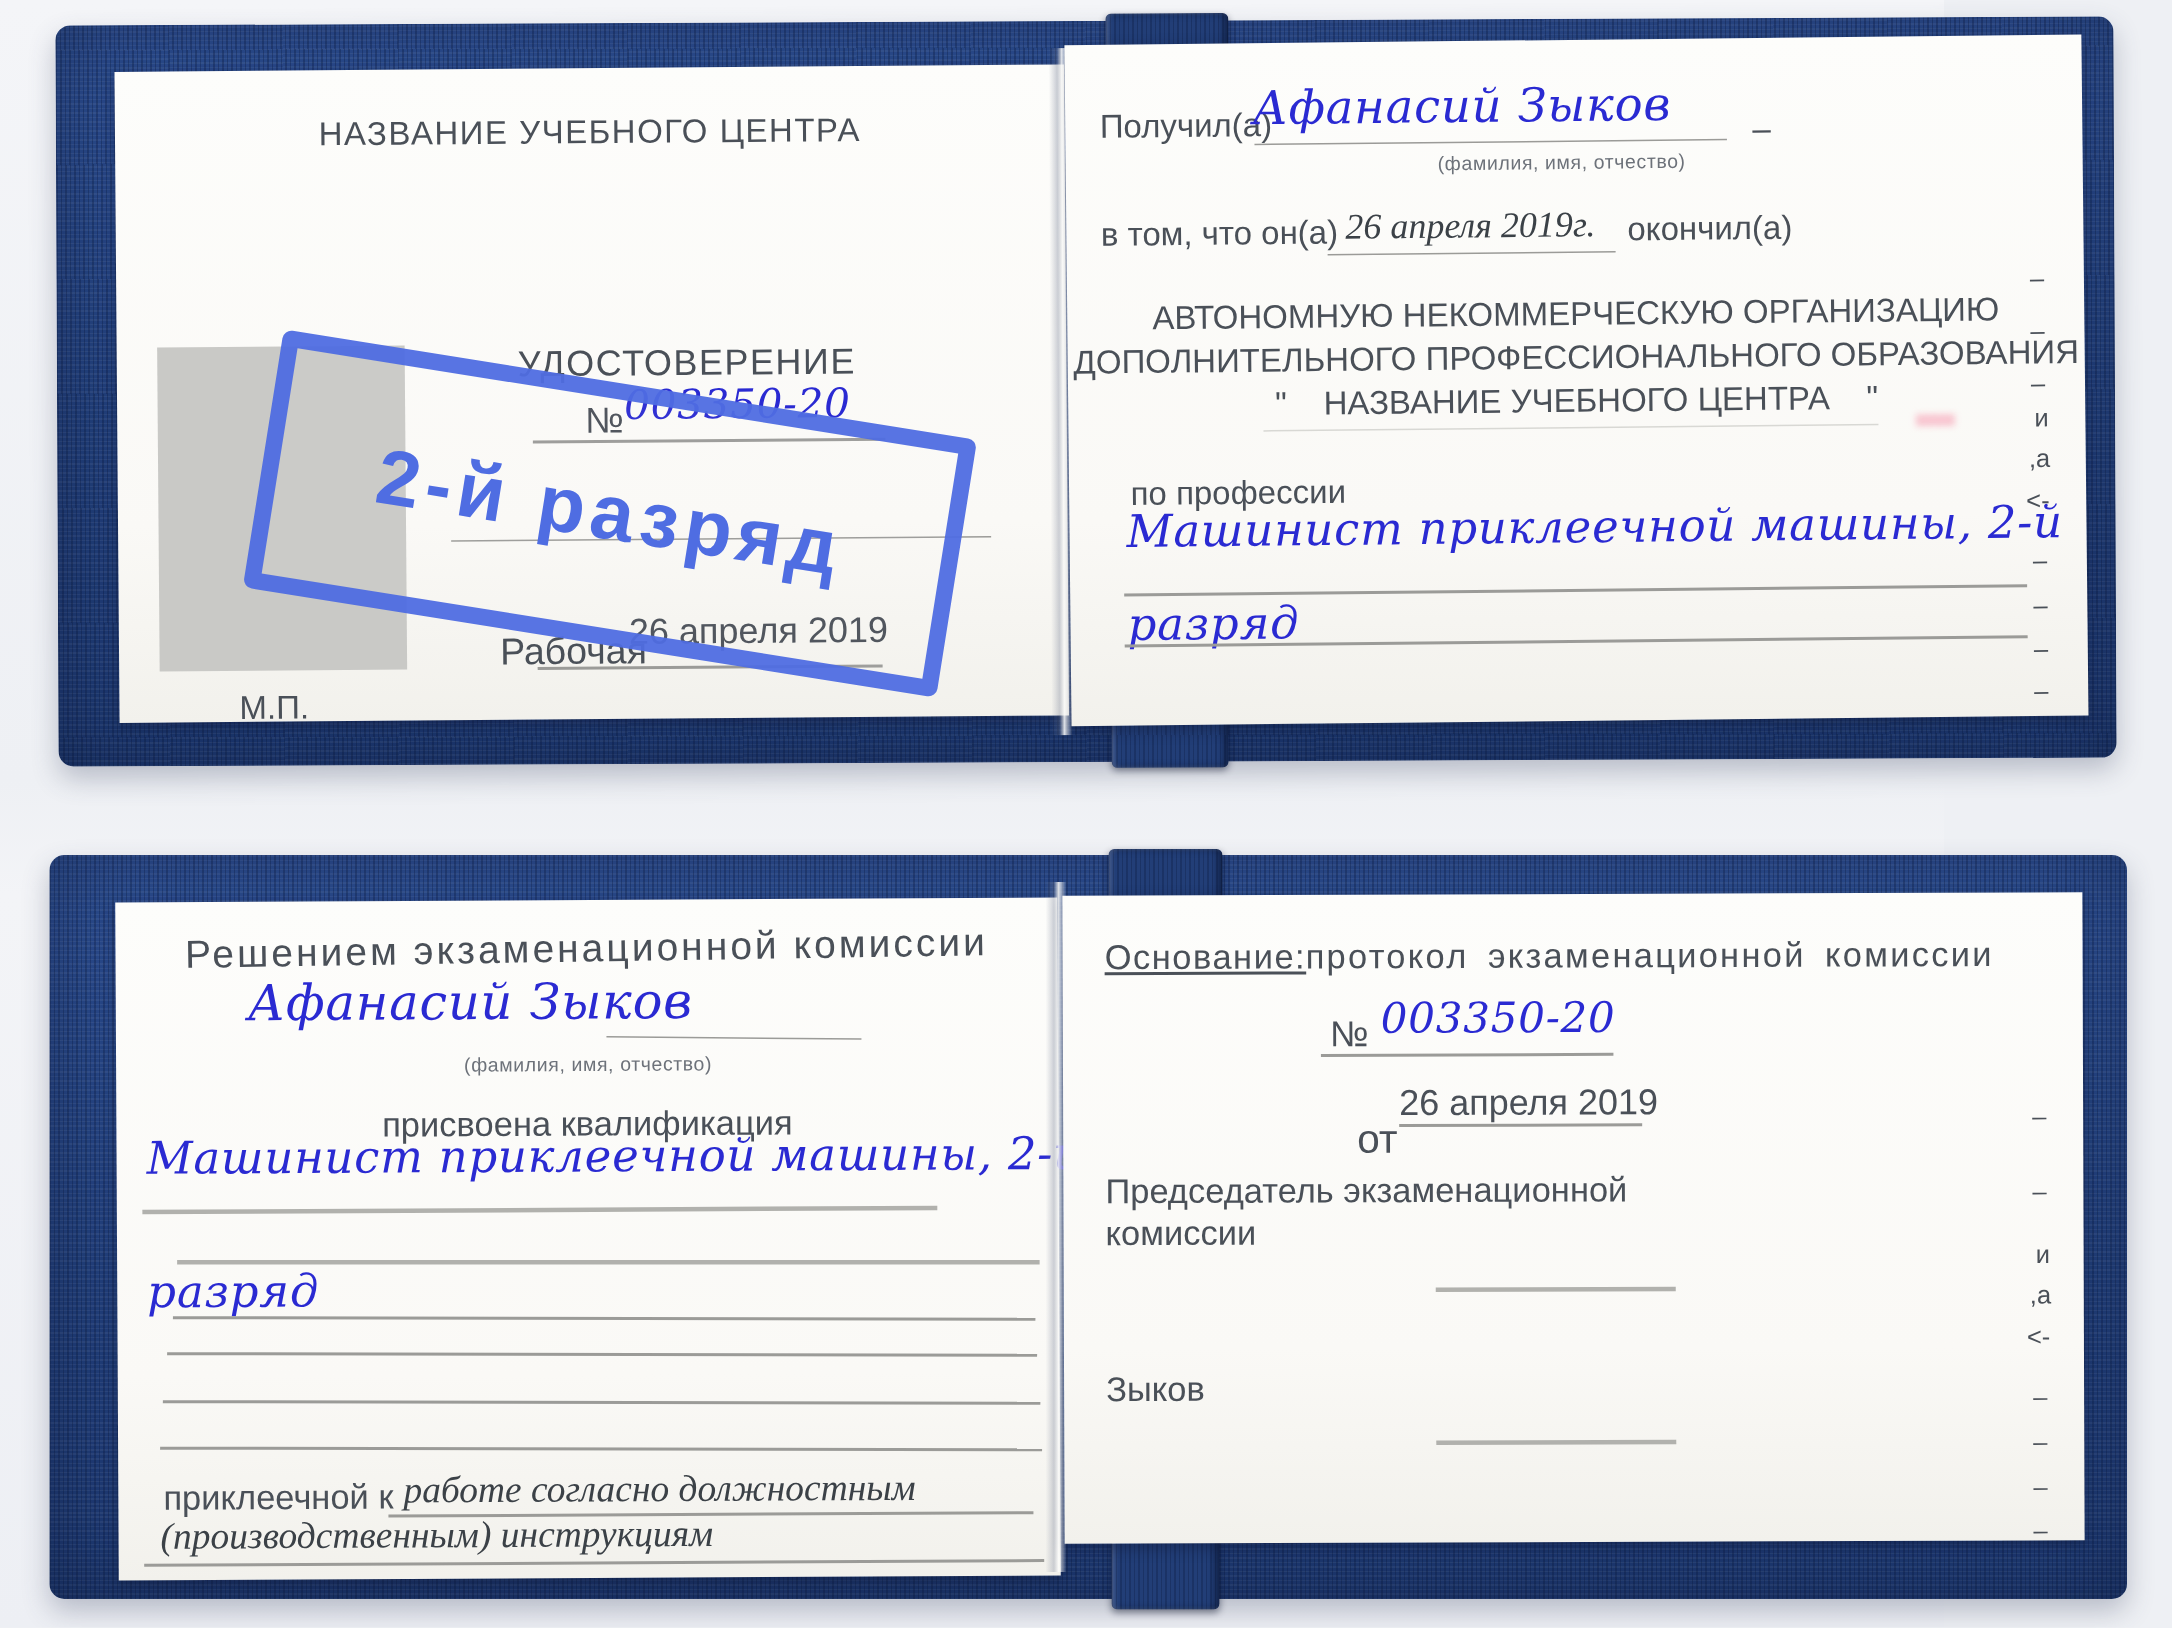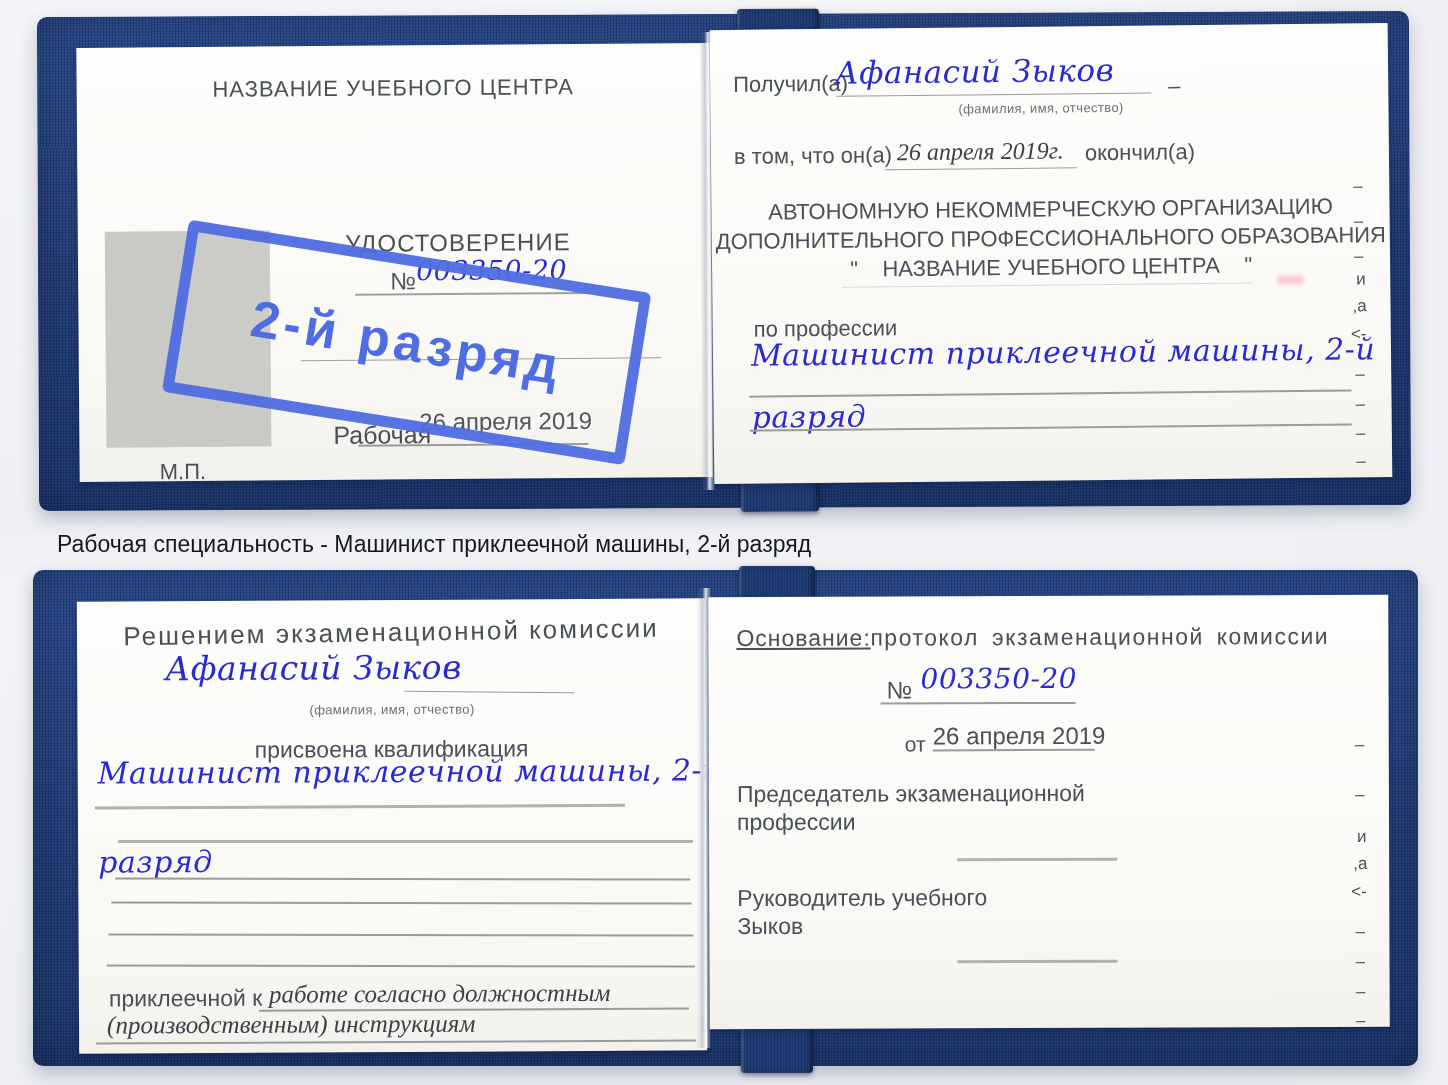--- a/index.html
+++ b/index.html
@@ -128,21 +128,20 @@
       <span class="em" style="left:638px;top:301px;">&lt;-</span>
       <span class="em" style="left:642px;top:341px;">–</span>
       <span class="em" style="left:642px;top:371px;">–</span>
       <span class="em" style="left:642px;top:400px;">–</span>
       <span class="em" style="left:642px;top:428px;">–</span>
     </div>
 
     <div class="spine"></div>
   </section>
 
-  <div class="caption">Рабочая специальность - Машинист приклеечной машины, 2-й разряд</div>
 
   <section class="book book2">
     <div class="strap s2t"></div>
     <div class="strap s2b"></div>
 
     <div class="page pageL2">
       <div class="t c" style="top:17px;font-size:26px;letter-spacing:2px;transform:rotate(-.6deg);">Решением экзаменационной комиссии</div>
       <div class="t hand" style="left:88px;top:48px;font-size:33px;">Афанасий Зыков</div>
       <i class="rule thin" style="left:327px;top:92px;width:170px;transform:rotate(.8deg);"></i>
       <div class="t hint" style="left:232px;top:102px;">(фамилия, имя, отчество)</div>
@@ -165,29 +164,28 @@
     </div>
 
     <div class="page pageR2">
       <div class="t" style="left:28px;top:28px;font-size:23px;letter-spacing:1px;text-decoration:underline;">Основание:</div>
       <div class="t" style="left:162px;top:28px;font-size:23px;letter-spacing:1.5px;word-spacing:5px;">протокол экзаменационной комиссии</div>
 
       <div class="t" style="left:178px;top:80px;font-size:24px;">№</div>
       <div class="t hand" style="left:212px;top:66px;font-size:28px;">003350-20</div>
       <i class="rule" style="left:172px;top:106px;width:195px;"></i>
 
-      <div class="t" style="left:196px;top:136px;font-size:21px;">от</div>
+      <div class="t" style="left:196px;top:148px;font-size:27px;">от</div>
       <div class="t" style="left:224px;top:126px;font-size:24px;">26 апреля 2019</div>
       <i class="rule" style="left:224px;top:153px;width:162px;"></i>
 
       <div class="t" style="left:28px;top:184px;font-size:23px;">Председатель экзаменационной</div>
-      <div class="t" style="left:28px;top:212px;font-size:23px;">профессии</div>
+      <div class="t" style="left:28px;top:212px;font-size:23px;">комиссии</div>
       <i class="rule thick" style="left:248px;top:262px;width:160px;"></i>
 
-      <div class="t" style="left:28px;top:288px;font-size:23px;">Руководитель учебного</div>
       <div class="t" style="left:28px;top:316px;font-size:23px;">Зыков</div>
       <i class="rule thick" style="left:248px;top:364px;width:160px;"></i>
 
       <span class="em" style="left:646px;top:140px;">–</span>
       <span class="em" style="left:646px;top:190px;">–</span>
       <span class="em" style="left:648px;top:232px;">и</span>
       <span class="em" style="left:644px;top:259px;">,а</span>
       <span class="em" style="left:642px;top:287px;">&lt;-</span>
       <span class="em" style="left:646px;top:327px;">–</span>
       <span class="em" style="left:646px;top:357px;">–</span>

